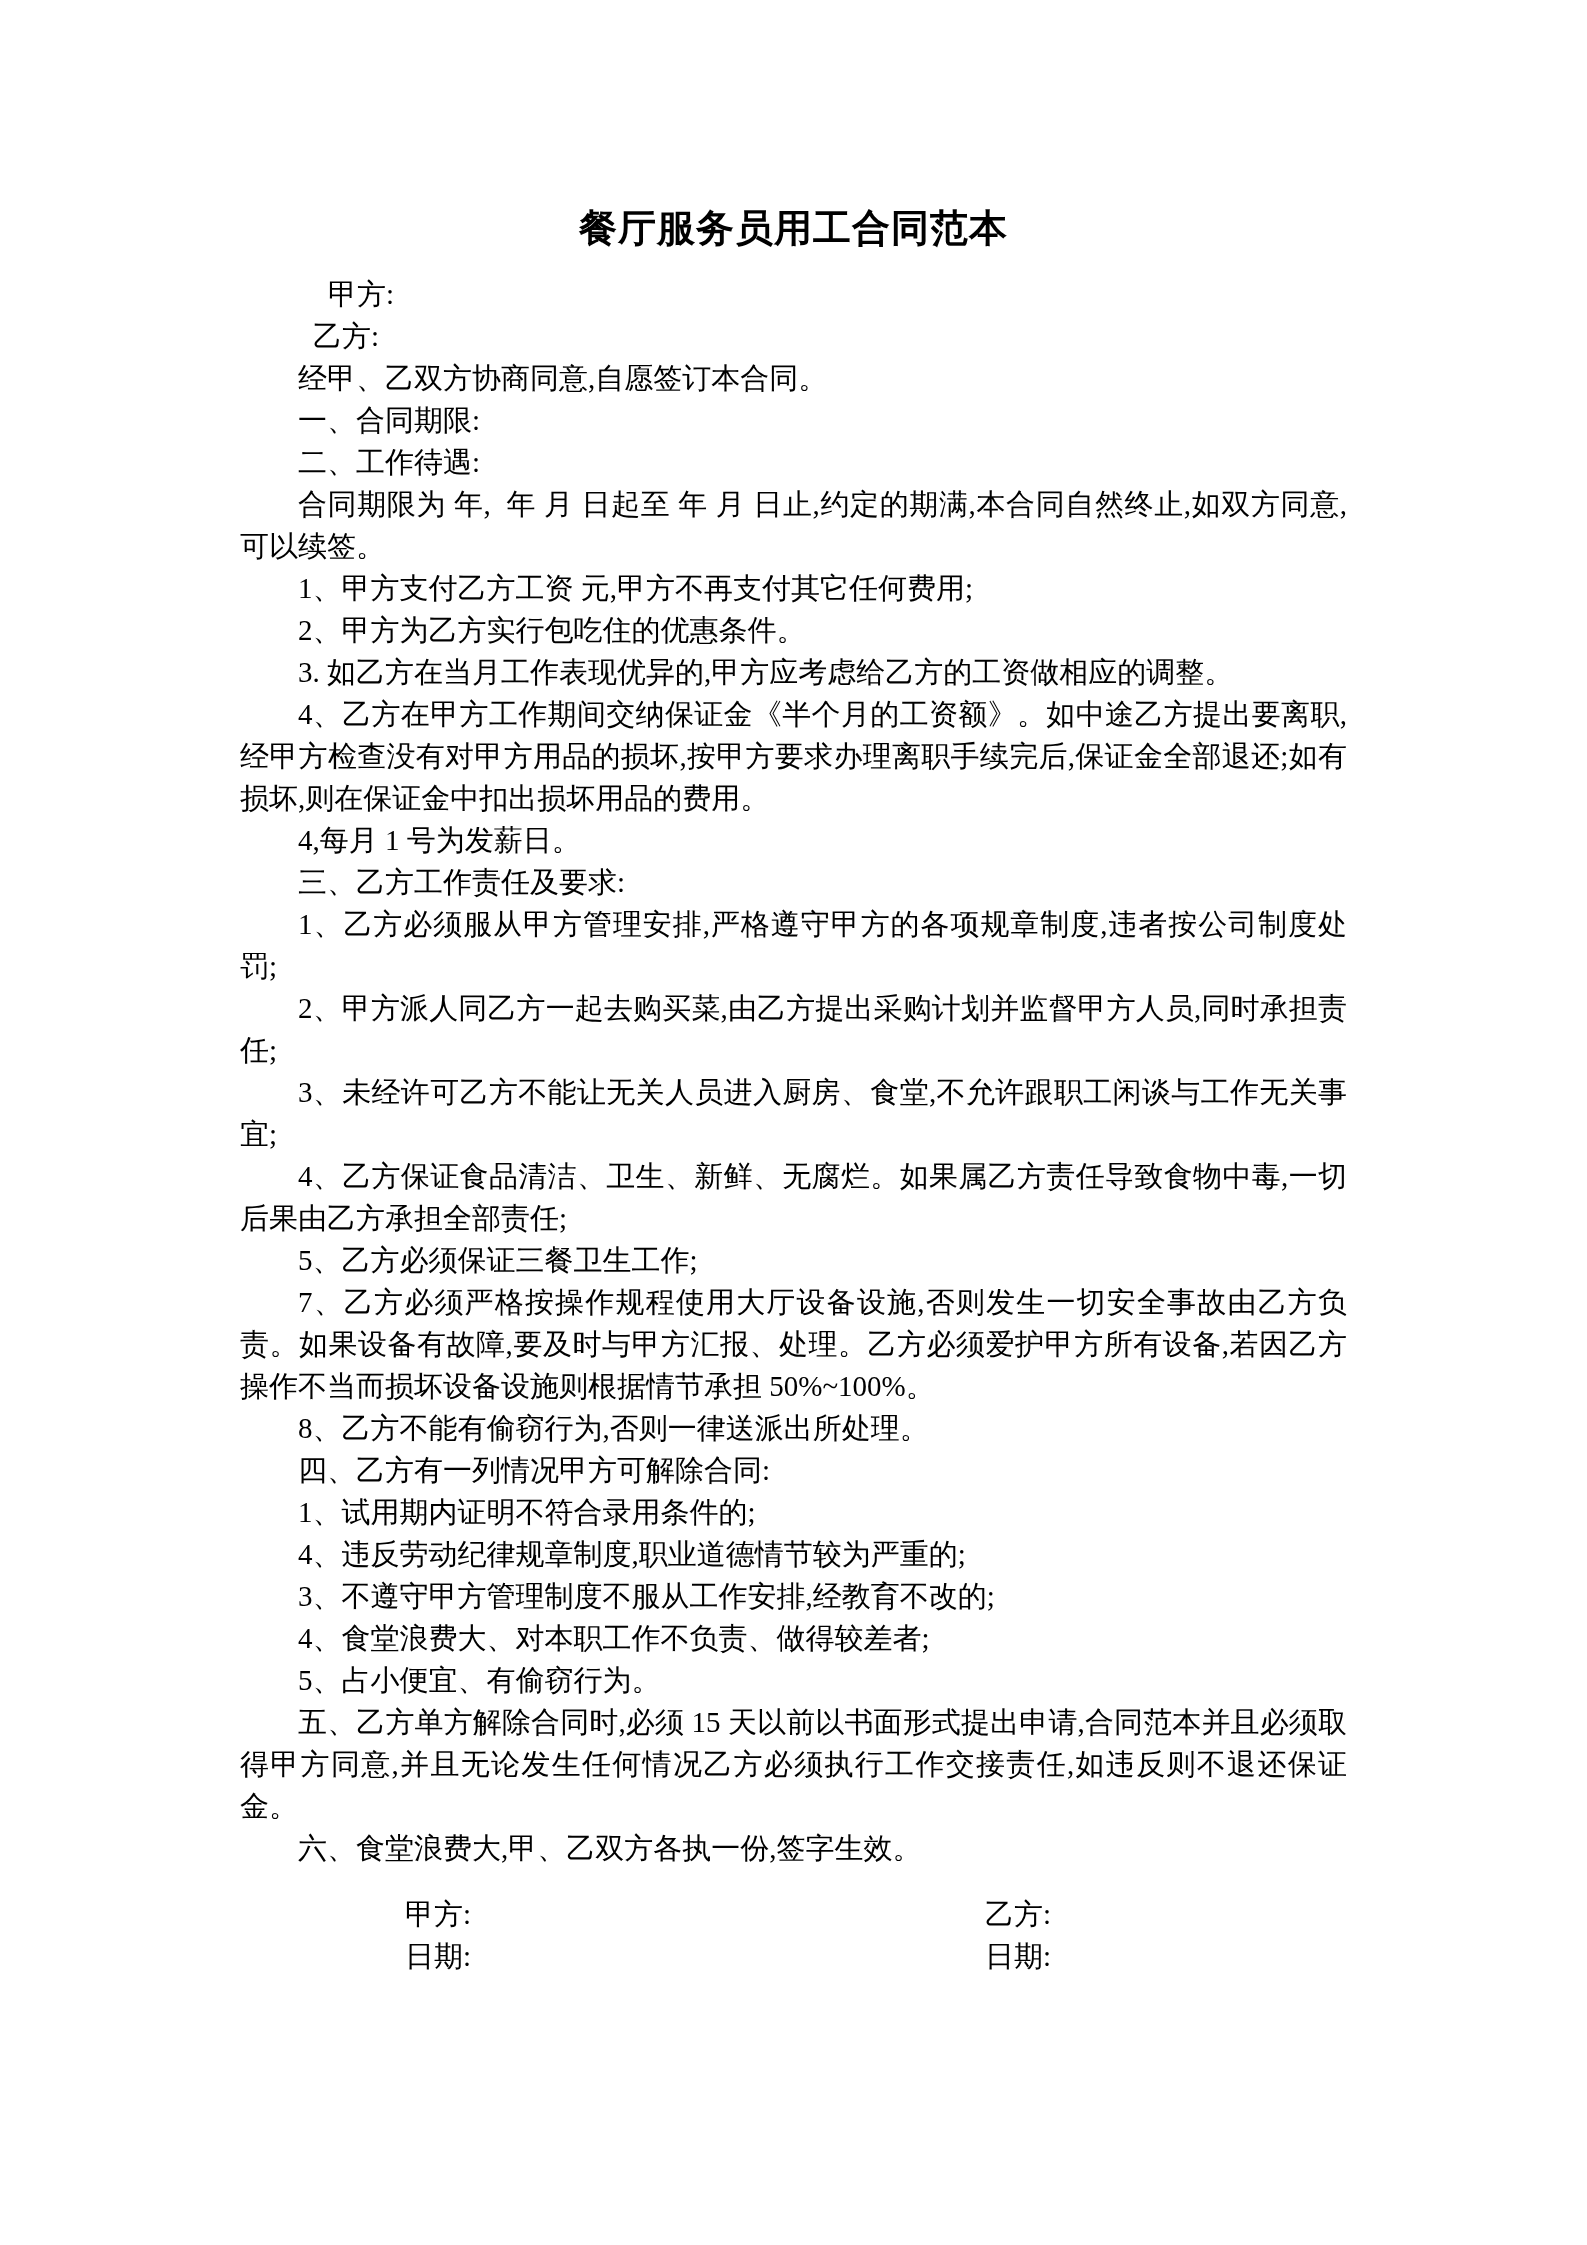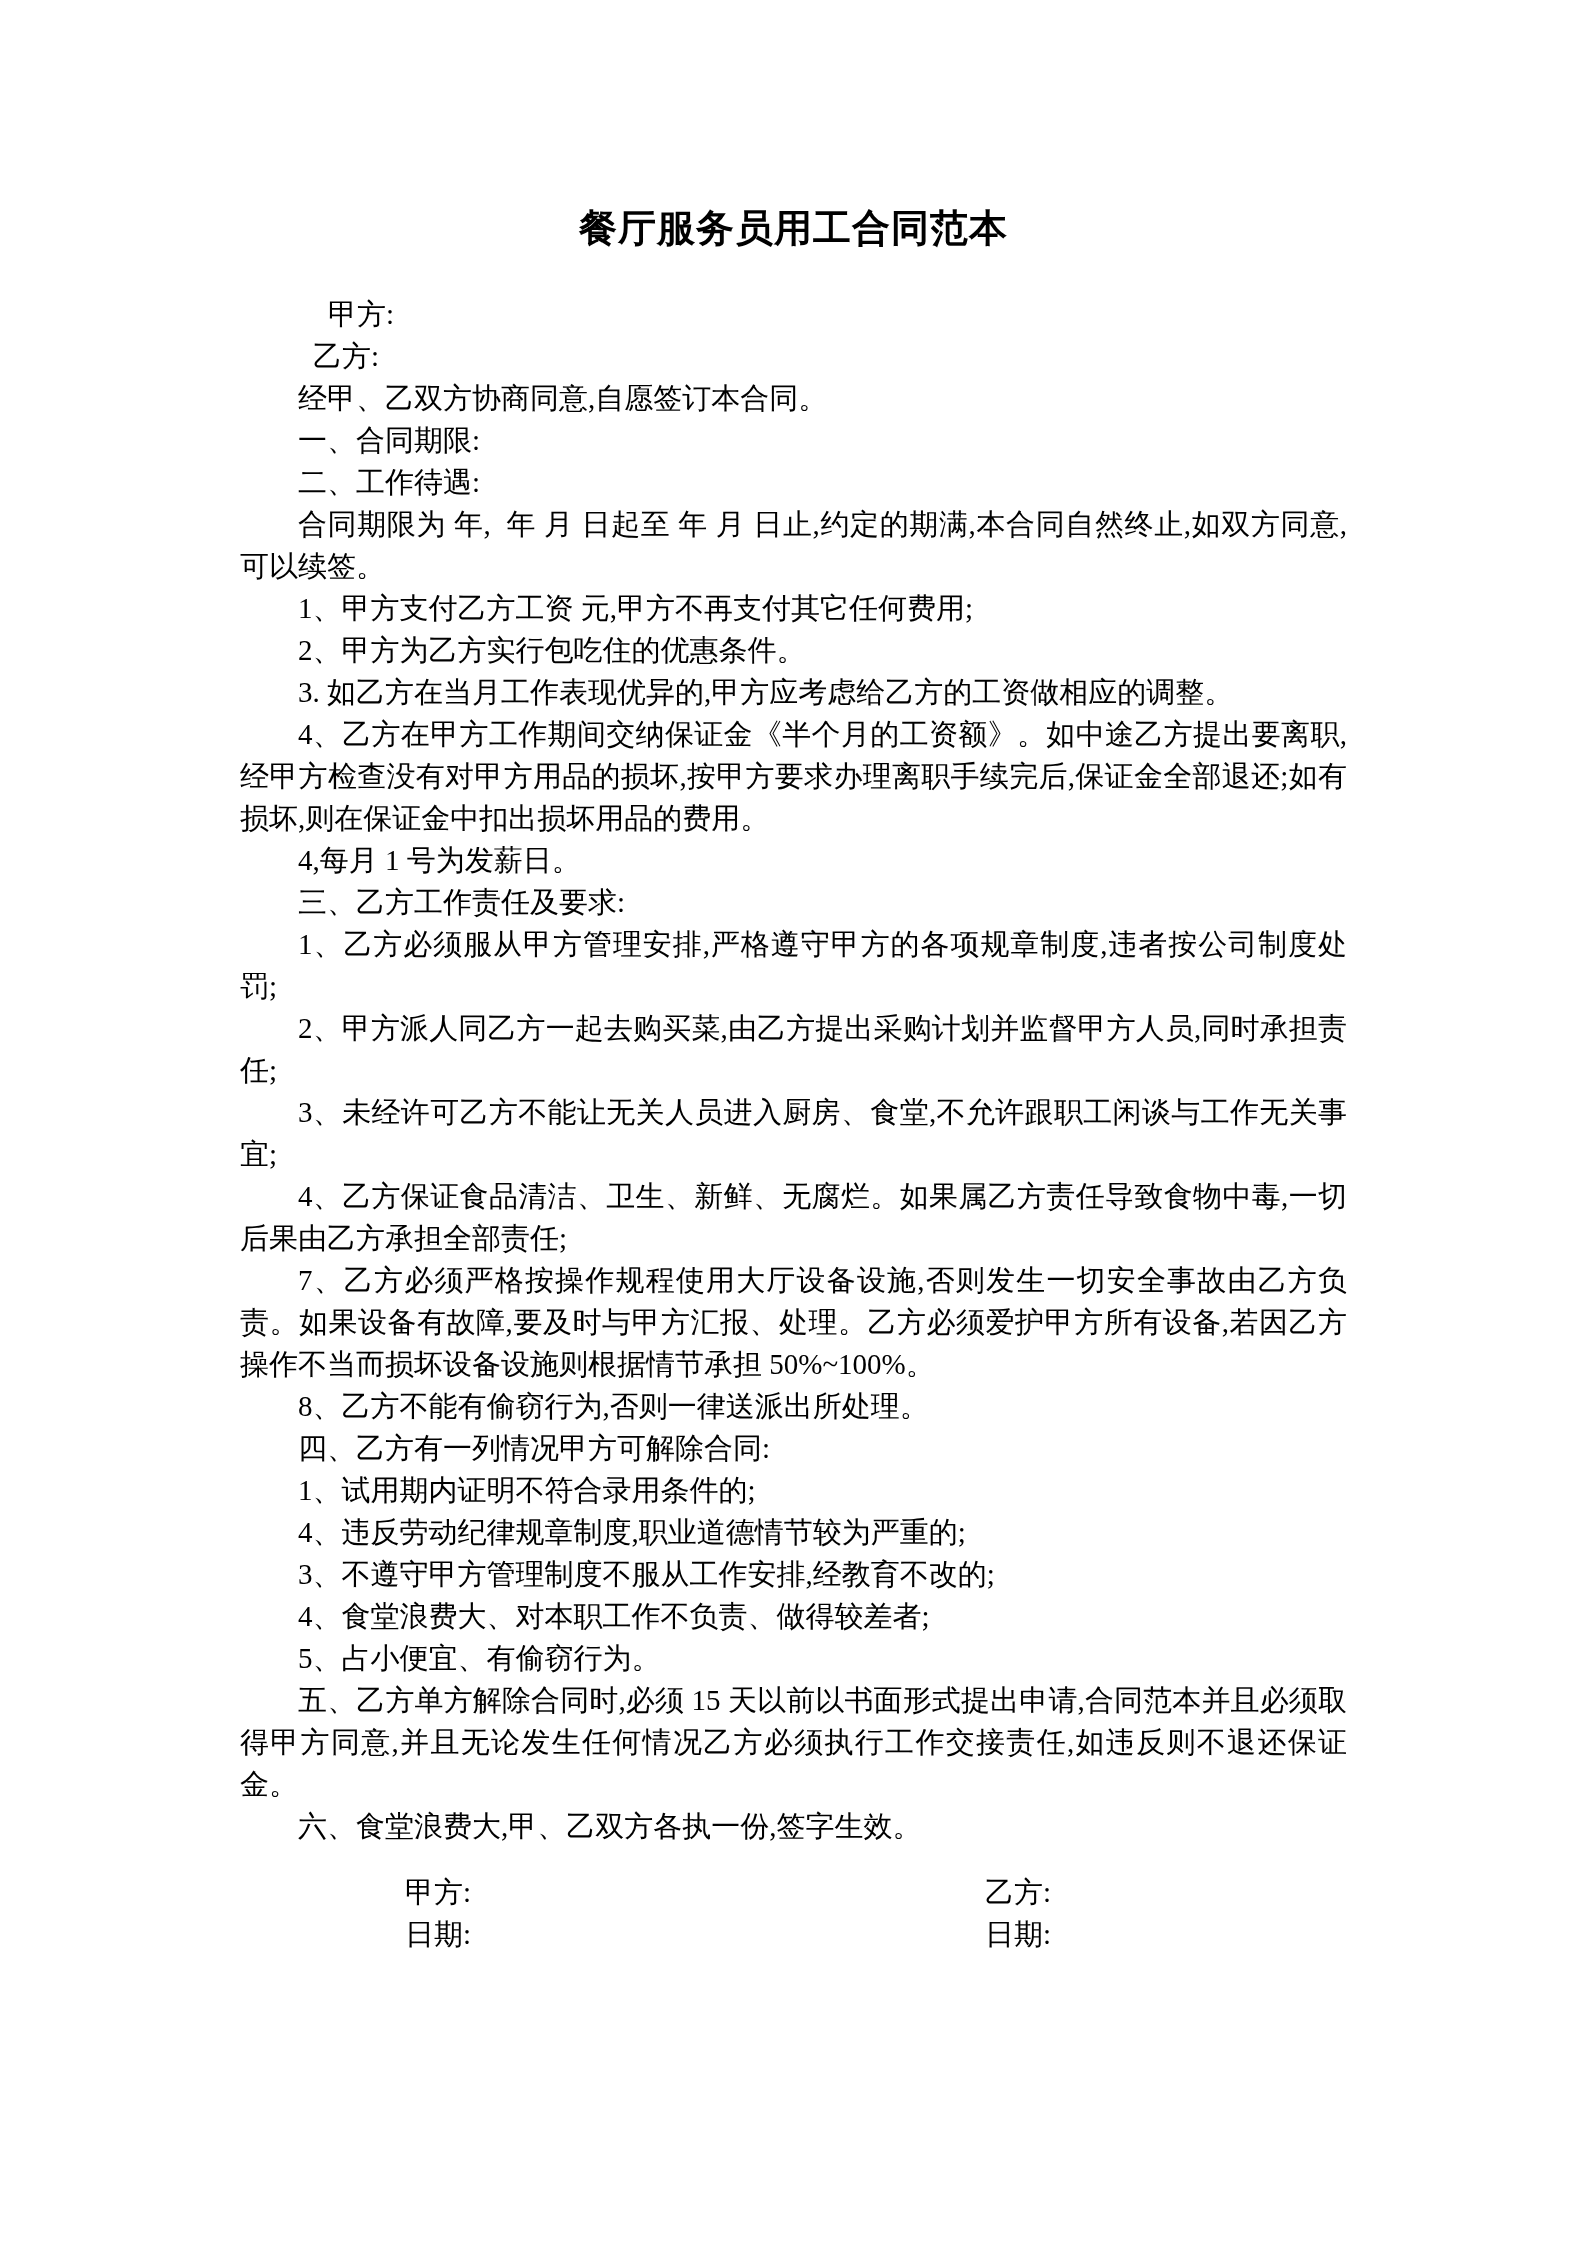--- a/index.html
+++ b/index.html
@@ -13,21 +13,21 @@
     height: 2245px;
     margin: 0 auto;
     background: #ffffff;
     color: #000000;
     font-family: "Liberation Serif", "DejaVu Serif", serif;
     box-sizing: border-box;
     padding: 208px 240px 0 240px;
     overflow: hidden;
   }
   .doc-title {
-    margin: 0 0 45px 0;
+    margin: 0 0 25px 0;
     font-size: 38px;
     line-height: 40px;
     font-weight: bold;
     text-align: center;
     letter-spacing: 1px;
   }
   .para {
     margin: 0;
     font-size: 29px;
     line-height: 42px;
@@ -70,20 +70,21 @@
   <p class="para">1、甲方支付乙方工资 元,甲方不再支付其它任何费用;</p>
   <p class="para">2、甲方为乙方实行包吃住的优惠条件。</p>
   <p class="para">3. 如乙方在当月工作表现优异的,甲方应考虑给乙方的工资做相应的调整。</p>
   <p class="para">4、乙方在甲方工作期间交纳保证金《半个月的工资额》。如中途乙方提出要离职,经甲方检查没有对甲方用品的损坏,按甲方要求办理离职手续完后,保证金全部退还;如有损坏,则在保证金中扣出损坏用品的费用。</p>
   <p class="para">4,每月 1 号为发薪日。</p>
   <p class="para">三、乙方工作责任及要求:</p>
   <p class="para">1、乙方必须服从甲方管理安排,严格遵守甲方的各项规章制度,违者按公司制度处罚;</p>
   <p class="para">2、甲方派人同乙方一起去购买菜,由乙方提出采购计划并监督甲方人员,同时承担责任;</p>
   <p class="para">3、未经许可乙方不能让无关人员进入厨房、食堂,不允许跟职工闲谈与工作无关事宜;</p>
   <p class="para">4、乙方保证食品清洁、卫生、新鲜、无腐烂。如果属乙方责任导致食物中毒,一切后果由乙方承担全部责任;</p>
+  <p class="para">5、乙方必须保证三餐卫生工作;</p>
   <p class="para">7、乙方必须严格按操作规程使用大厅设备设施,否则发生一切安全事故由乙方负责。如果设备有故障,要及时与甲方汇报、处理。乙方必须爱护甲方所有设备,若因乙方操作不当而损坏设备设施则根据情节承担 50%~100%。</p>
   <p class="para">8、乙方不能有偷窃行为,否则一律送派出所处理。</p>
   <p class="para">四、乙方有一列情况甲方可解除合同:</p>
   <p class="para">1、试用期内证明不符合录用条件的;</p>
   <p class="para">4、违反劳动纪律规章制度,职业道德情节较为严重的;</p>
   <p class="para">3、不遵守甲方管理制度不服从工作安排,经教育不改的;</p>
   <p class="para">4、食堂浪费大、对本职工作不负责、做得较差者;</p>
   <p class="para">5、占小便宜、有偷窃行为。</p>
   <p class="para">五、乙方单方解除合同时,必须 15 天以前以书面形式提出申请,合同范本并且必须取得甲方同意,并且无论发生任何情况乙方必须执行工作交接责任,如违反则不退还保证金。</p>
   <p class="para">六、食堂浪费大,甲、乙双方各执一份,签字生效。</p>

